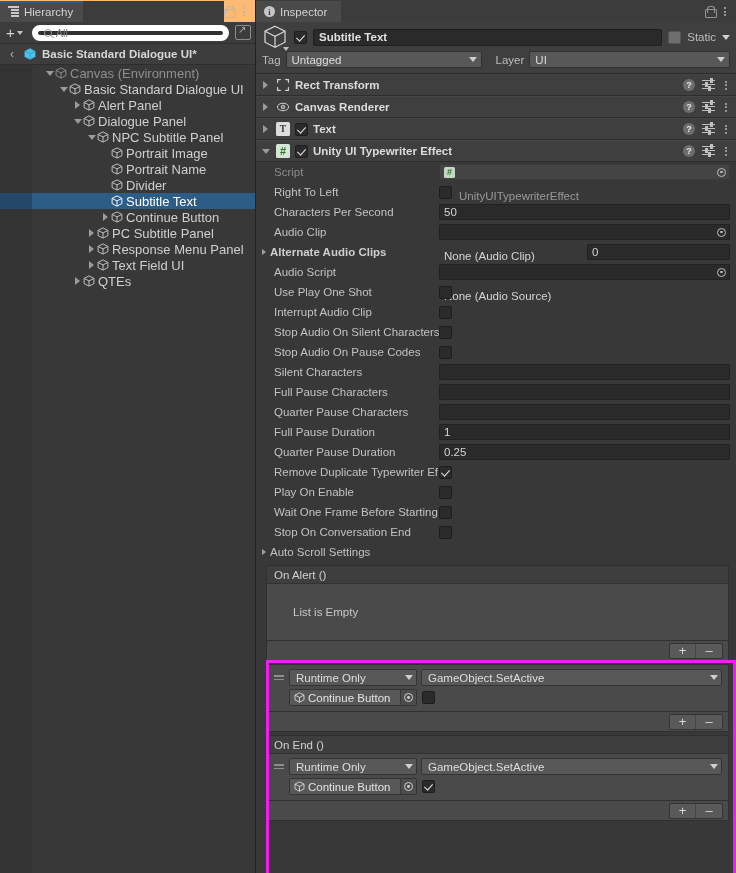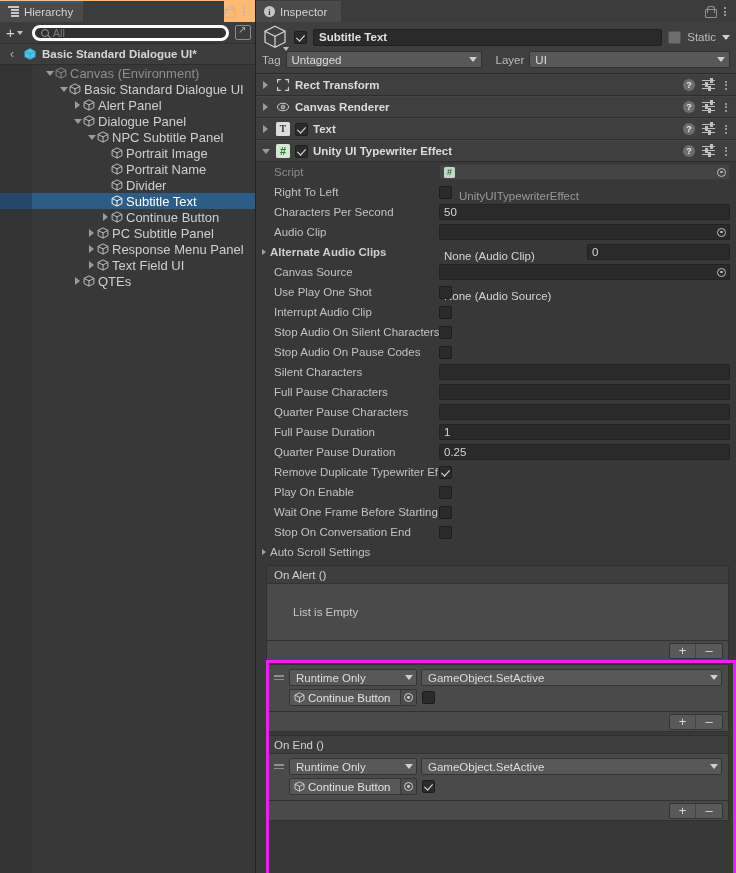--- a/index.html
+++ b/index.html
@@ -34,21 +34,21 @@
   .hier-icon i { display:block; height:1.5px; background:#c8c8c8; }
   .hier-icon i:nth-child(1){ width:11px } .hier-icon i:nth-child(2){ width:8px; margin-left:3px }
   .hier-icon i:nth-child(3){ width:8px; margin-left:3px } .hier-icon i:nth-child(4){ width:8px; margin-left:3px }
 
   .h-toolbar { height: 22px; background: #3c3c3c; display: flex; align-items: center;
                padding: 0 4px; gap: 3px; border-bottom:1px solid #303030; }
   .plus-btn { display:flex; align-items:center; gap:2px; padding:0 2px; }
   .plus-glyph { color:#d4d4d4; font-size:15px; line-height:12px; font-weight:400; }
   .caret-dn { width:0;height:0;border-left:3.5px solid transparent;border-right:3.5px solid transparent;
               border-top:4px solid #c2c2c2; }
-  .search-wrap { flex:1; height:16px; background:#303030; border:3px solid #ffffff; border-radius:8px;
+  .search-wrap { flex:1; height:16px; background:#303030; border:6px solid #ffffff; border-radius:8px;
                  display:flex; align-items:center; padding:0 6px; gap:4px; margin-left:4px; }
   .mag { width:8px;height:8px;border:1.3px solid #9a9a9a;border-radius:50%;position:relative;flex:none;}
   .mag::after{content:"";position:absolute;right:-3px;bottom:-1.5px;width:4px;height:1.3px;background:#9a9a9a;transform:rotate(45deg);}
   .search-wrap input { flex:1; background:transparent; border:none; outline:none; color:#b4b4b4; font-size:11px;
                        font-family:"Liberation Sans",sans-serif; }
   .search-wrap input::placeholder{ color:#7d7d7d; }
   .expand-btn { width:16px;height:15px;border:1px solid #8d8d8d;border-radius:2px;margin-left:3px;
                 position:relative; flex:none; }
   .expand-btn::after{ content:"↗"; position:absolute; left:2px; top:-2px; font-size:10px; color:#b0b0b0; }
 
@@ -582,21 +582,21 @@
         <div class="prow">
           <span class="plabel bold">
             <span class="tri-sm-r"></span>
             <span>Alternate Audio Clips</span>
           </span>
           <div class="numfield-right">
             <span>0</span>
           </div>
         </div>
         <div class="prow">
-          <span class="plabel"><span>Canvas Source</span></span>
+          <span class="plabel"><span>Audio Script</span></span>
           <div class="input objref">
             <span class="objref-txt">None (Audio Source)</span>
             <span class="picker">
               <span class="o"></span>
             </span>
           </div>
         </div>
         <div class="prow">
           <span class="plabel"><span>Use Play One Shot</span></span>
           <span class="cbx-prop"></span>

